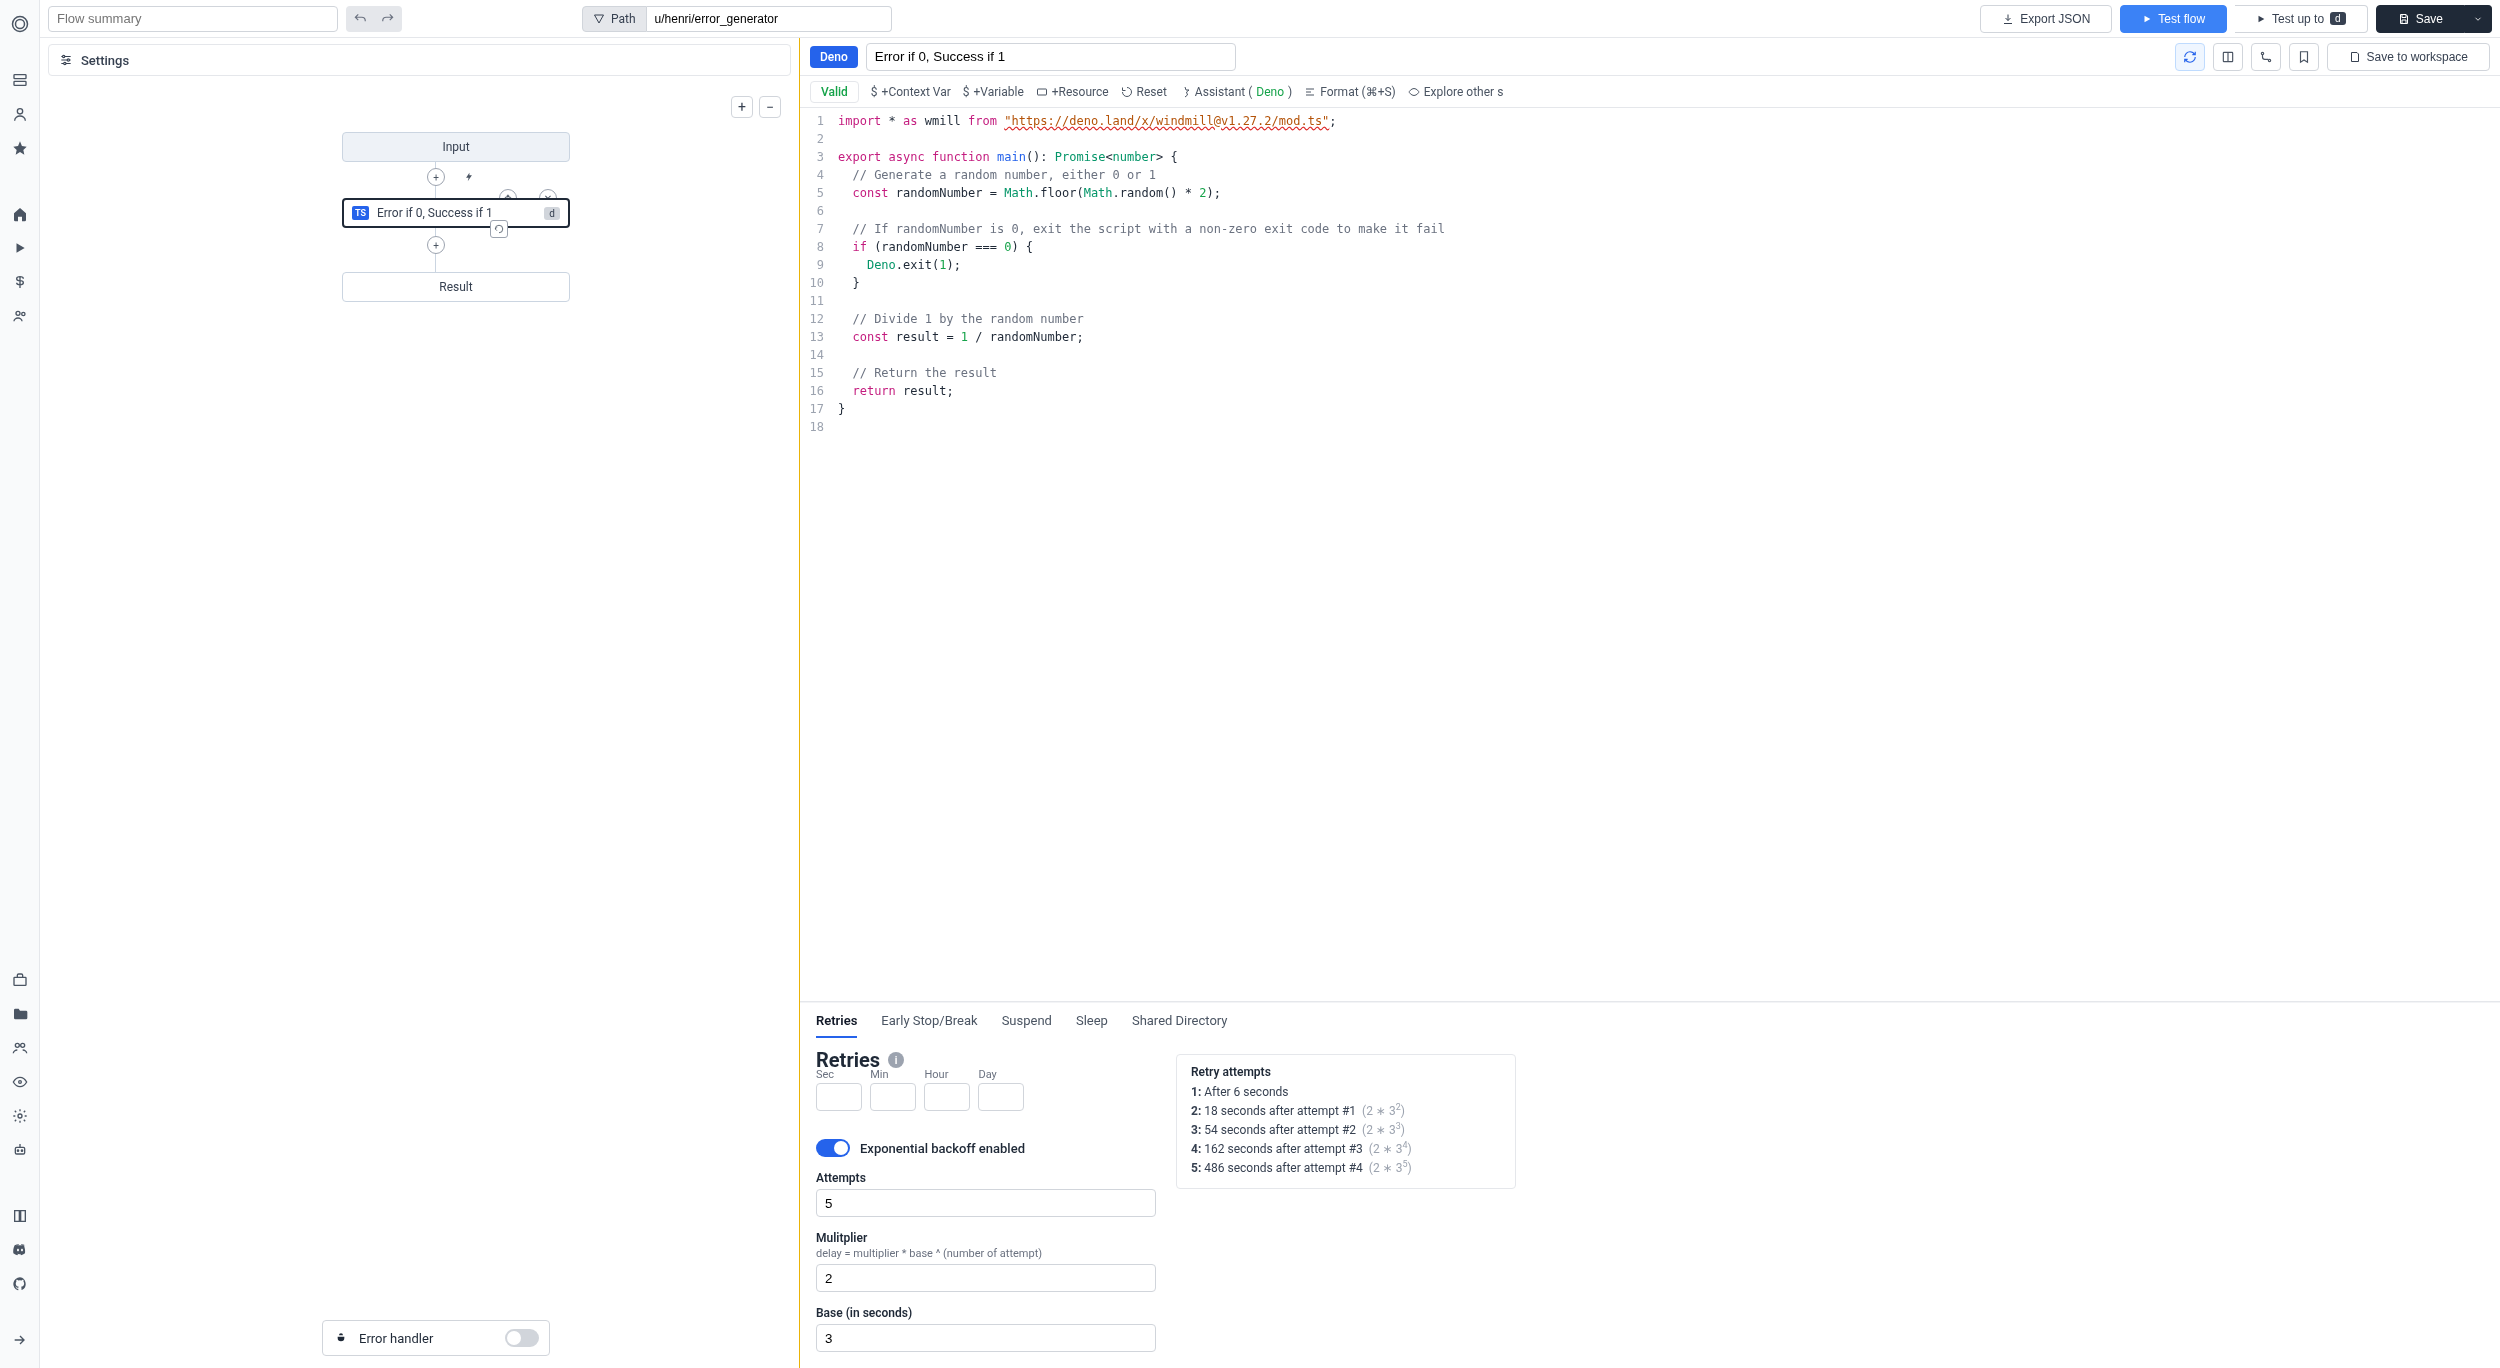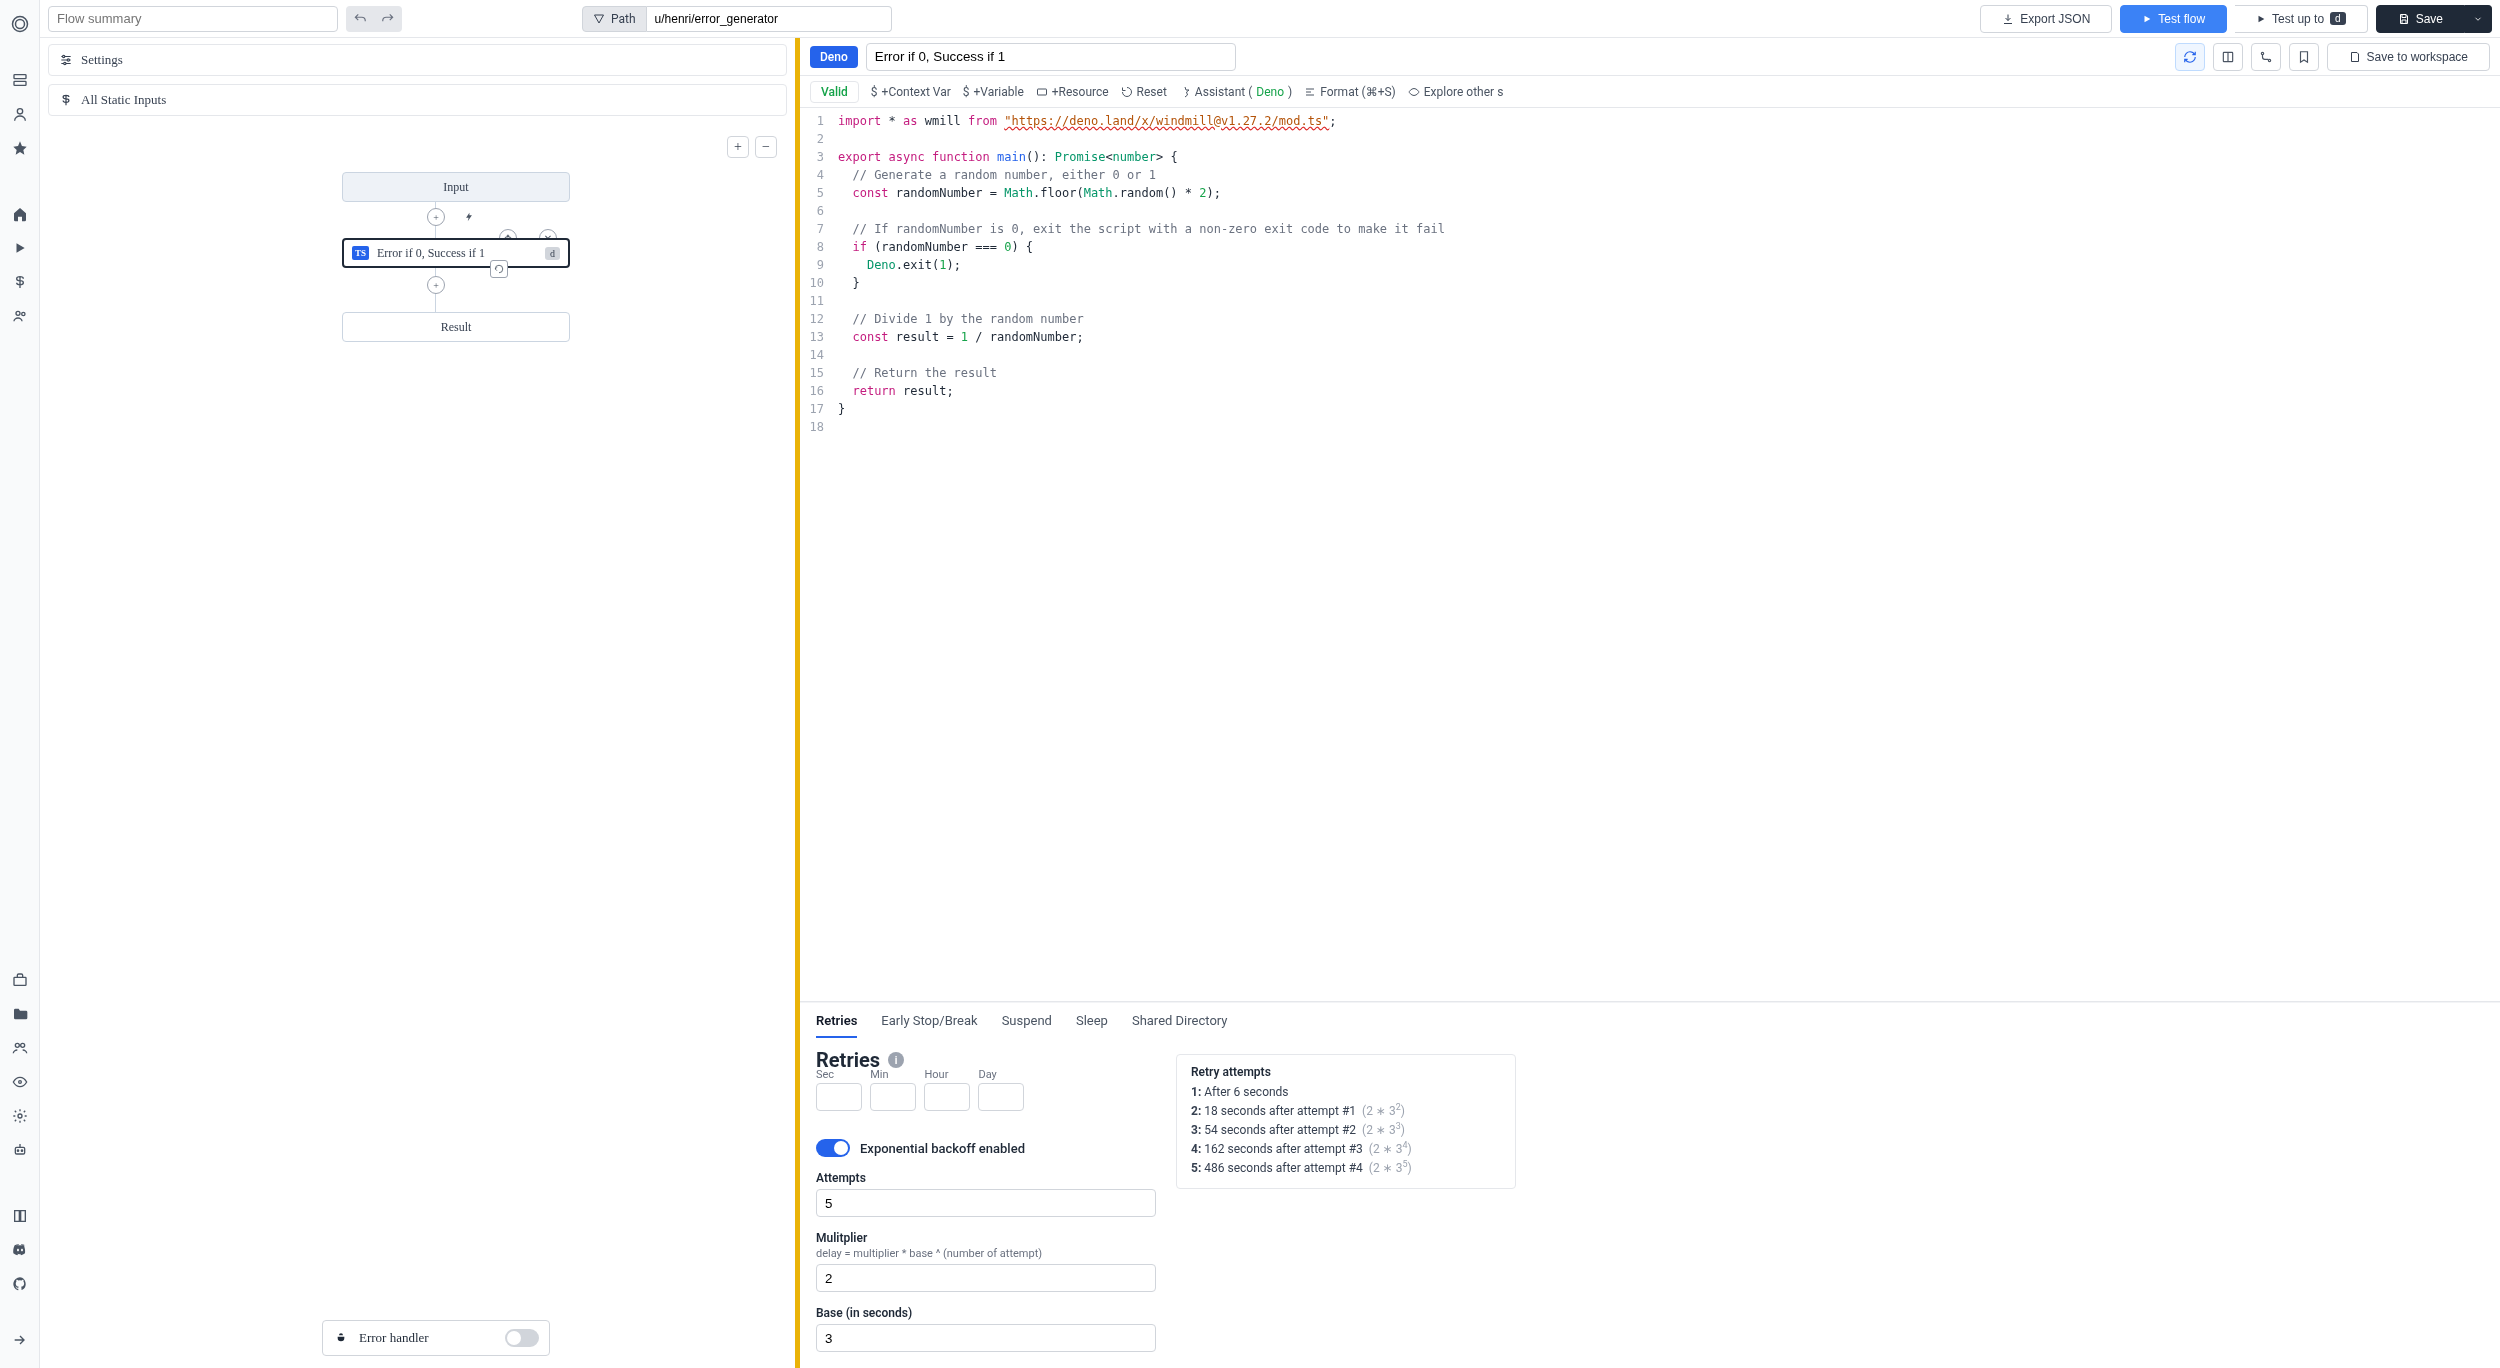--- a/index.html
+++ b/index.html
@@ -18,21 +18,21 @@
 .path-input { height: 26px; width: 245px; border: 1px solid #d1d5db; border-left: none; border-radius: 0 4px 4px 0; padding: 0 8px; font-size: 12px; }
 .topbar-spacer { flex: 1; }
 .btn { height: 28px; padding: 0 21px; border-radius: 4px; border: 1px solid #d1d5db; background: #fff; display: inline-flex; align-items: center; gap: 6px; font-size: 12px; cursor: pointer; color: #374151; }
 .btn-primary { background: #3b82f6; border-color: #3b82f6; color: #fff; }
 .btn-dark { background: #1f2937; border-color: #1f2937; color: #fff; }
 .btn-group { display: flex; }
 .btn-group .btn:first-child { border-radius: 4px 0 0 4px; }
 .btn-group .btn:last-child { border-radius: 0 4px 4px 0; border-left: none; }
 .btn-key { background: #374151; color:#fff; border-radius: 3px; padding: 1px 5px; font-size: 10px; }
 .content { flex: 1; display: flex; overflow: hidden; }
-.left-panel { width: 760px; display: flex; flex-direction: column; border-right: 5px solid #eab308; font-family: Liberation Serif, serif; }
+.left-panel { width: 760px; display: flex; flex-direction: column; border-right: 1px solid #eab308; }
 .panel-bar { height: 32px; border: 1px solid #e5e7eb; border-radius: 4px; margin: 6px 8px 2px 8px; display: flex; align-items: center; padding: 0 10px; gap: 8px; font-size: 13px; font-weight: 500; color: #374151; cursor: pointer; }
 .flow-canvas { flex: 1; position: relative; background: #fff; overflow: hidden; }
 .zoom-ctrl { position: absolute; top: 18px; right: 18px; display: flex; gap: 6px; }
 .zoom-btn { width: 22px; height: 22px; border: 1px solid #d1d5db; border-radius: 4px; background: #fff; display:flex;align-items:center;justify-content:center; font-size:14px; color:#374151; cursor:pointer; }
 .node { position: absolute; left: 282px; width: 228px; border: 1px solid #cbd5e1; border-radius: 4px; background: #fff; display: flex; align-items: center; justify-content: center; font-size: 12px; color: #374151; margin-left: 20px; }
 .node-input { top: 54px; height: 30px; background: #eef2f7; }
 .node-step { top: 120px; height: 30px; border: 2px solid #1f2937; padding: 0 8px; justify-content: flex-start; gap: 8px; }
 .node-result { top: 194px; height: 30px; }
 .ts-badge { background: #2563eb; color: #fff; font-size: 9px; font-weight: 600; padding: 2px 3px; border-radius: 2px; }
 .step-key { margin-left: auto; background: #d1d5db; color:#374151; border-radius: 3px; padding: 1px 5px; font-size: 10px; }
@@ -268,26 +268,20 @@
       <div class="left-panel">
         <div class="panel-bar">
           <svg width="14" height="14" viewBox="0 0 24 24" fill="none" stroke="currentColor" stroke-width="2">
               <path d="M4 6h16M4 12h16M4 18h16"></path>
               <circle cx="8" cy="6" r="2" fill="#fff"></circle>
               <circle cx="16" cy="12" r="2" fill="#fff"></circle>
               <circle cx="10" cy="18" r="2" fill="#fff"></circle>
             </svg>
           <span>Settings</span>
         </div>
-        <div class="panel-bar">
-          <svg width="14" height="14" viewBox="0 0 24 24" fill="none" stroke="currentColor" stroke-width="2">
-              <path d="M12 3v18M17 7c0-2-2-3-5-3s-5 1-5 3 2 3 5 3 5 1 5 3-2 3-5 3-5-1-5-3"></path>
-            </svg>
-          <span>All Static Inputs</span>
-        </div>
         <div class="flow-canvas">
           <div class="zoom-ctrl">
             <div class="zoom-btn">+</div>
             <div class="zoom-btn">−</div>
           </div>
           <div class="edge" style="top:84px;height:36px"></div>
           <div class="edge" style="top:150px;height:44px"></div>
           <div class="node node-input">
               <span>Input</span>
             </div>

